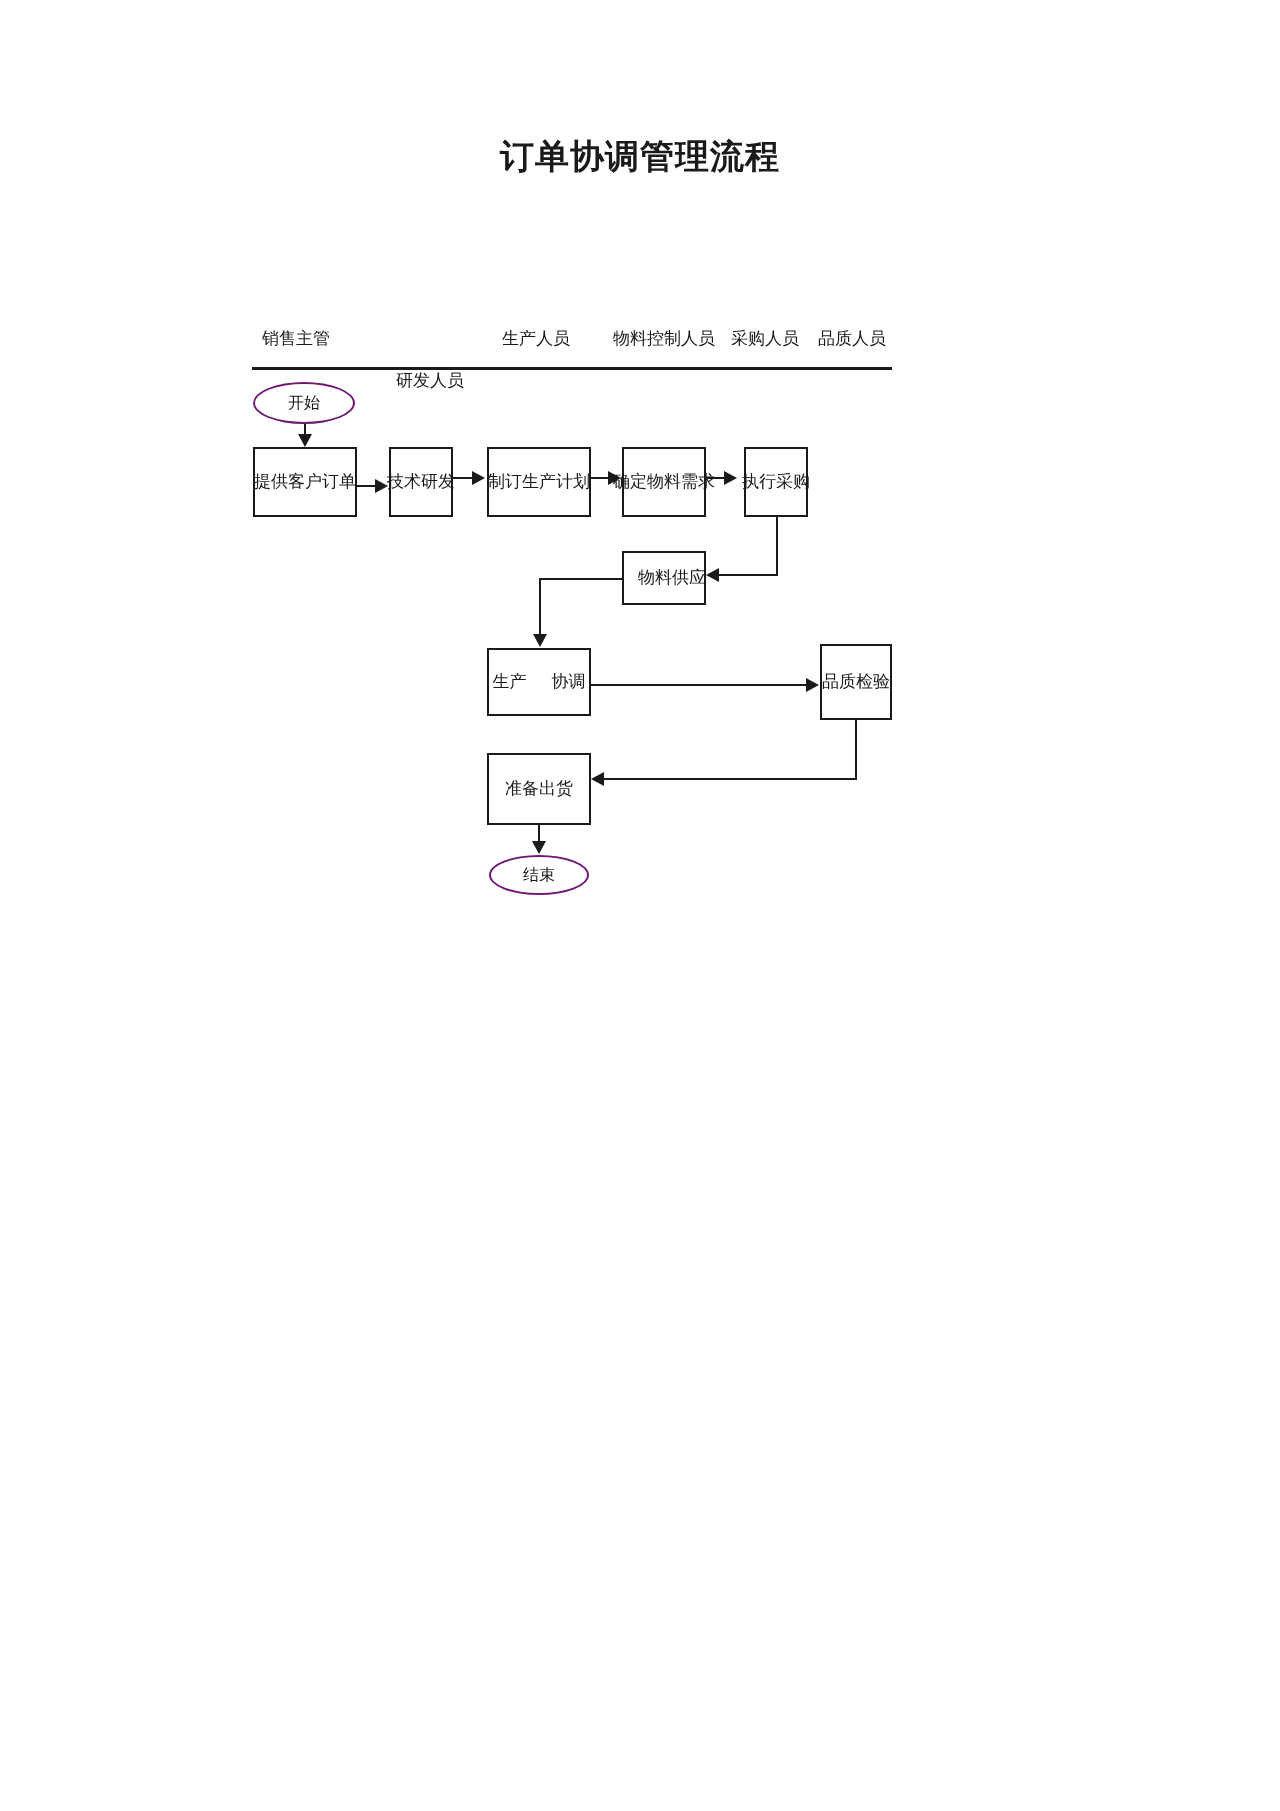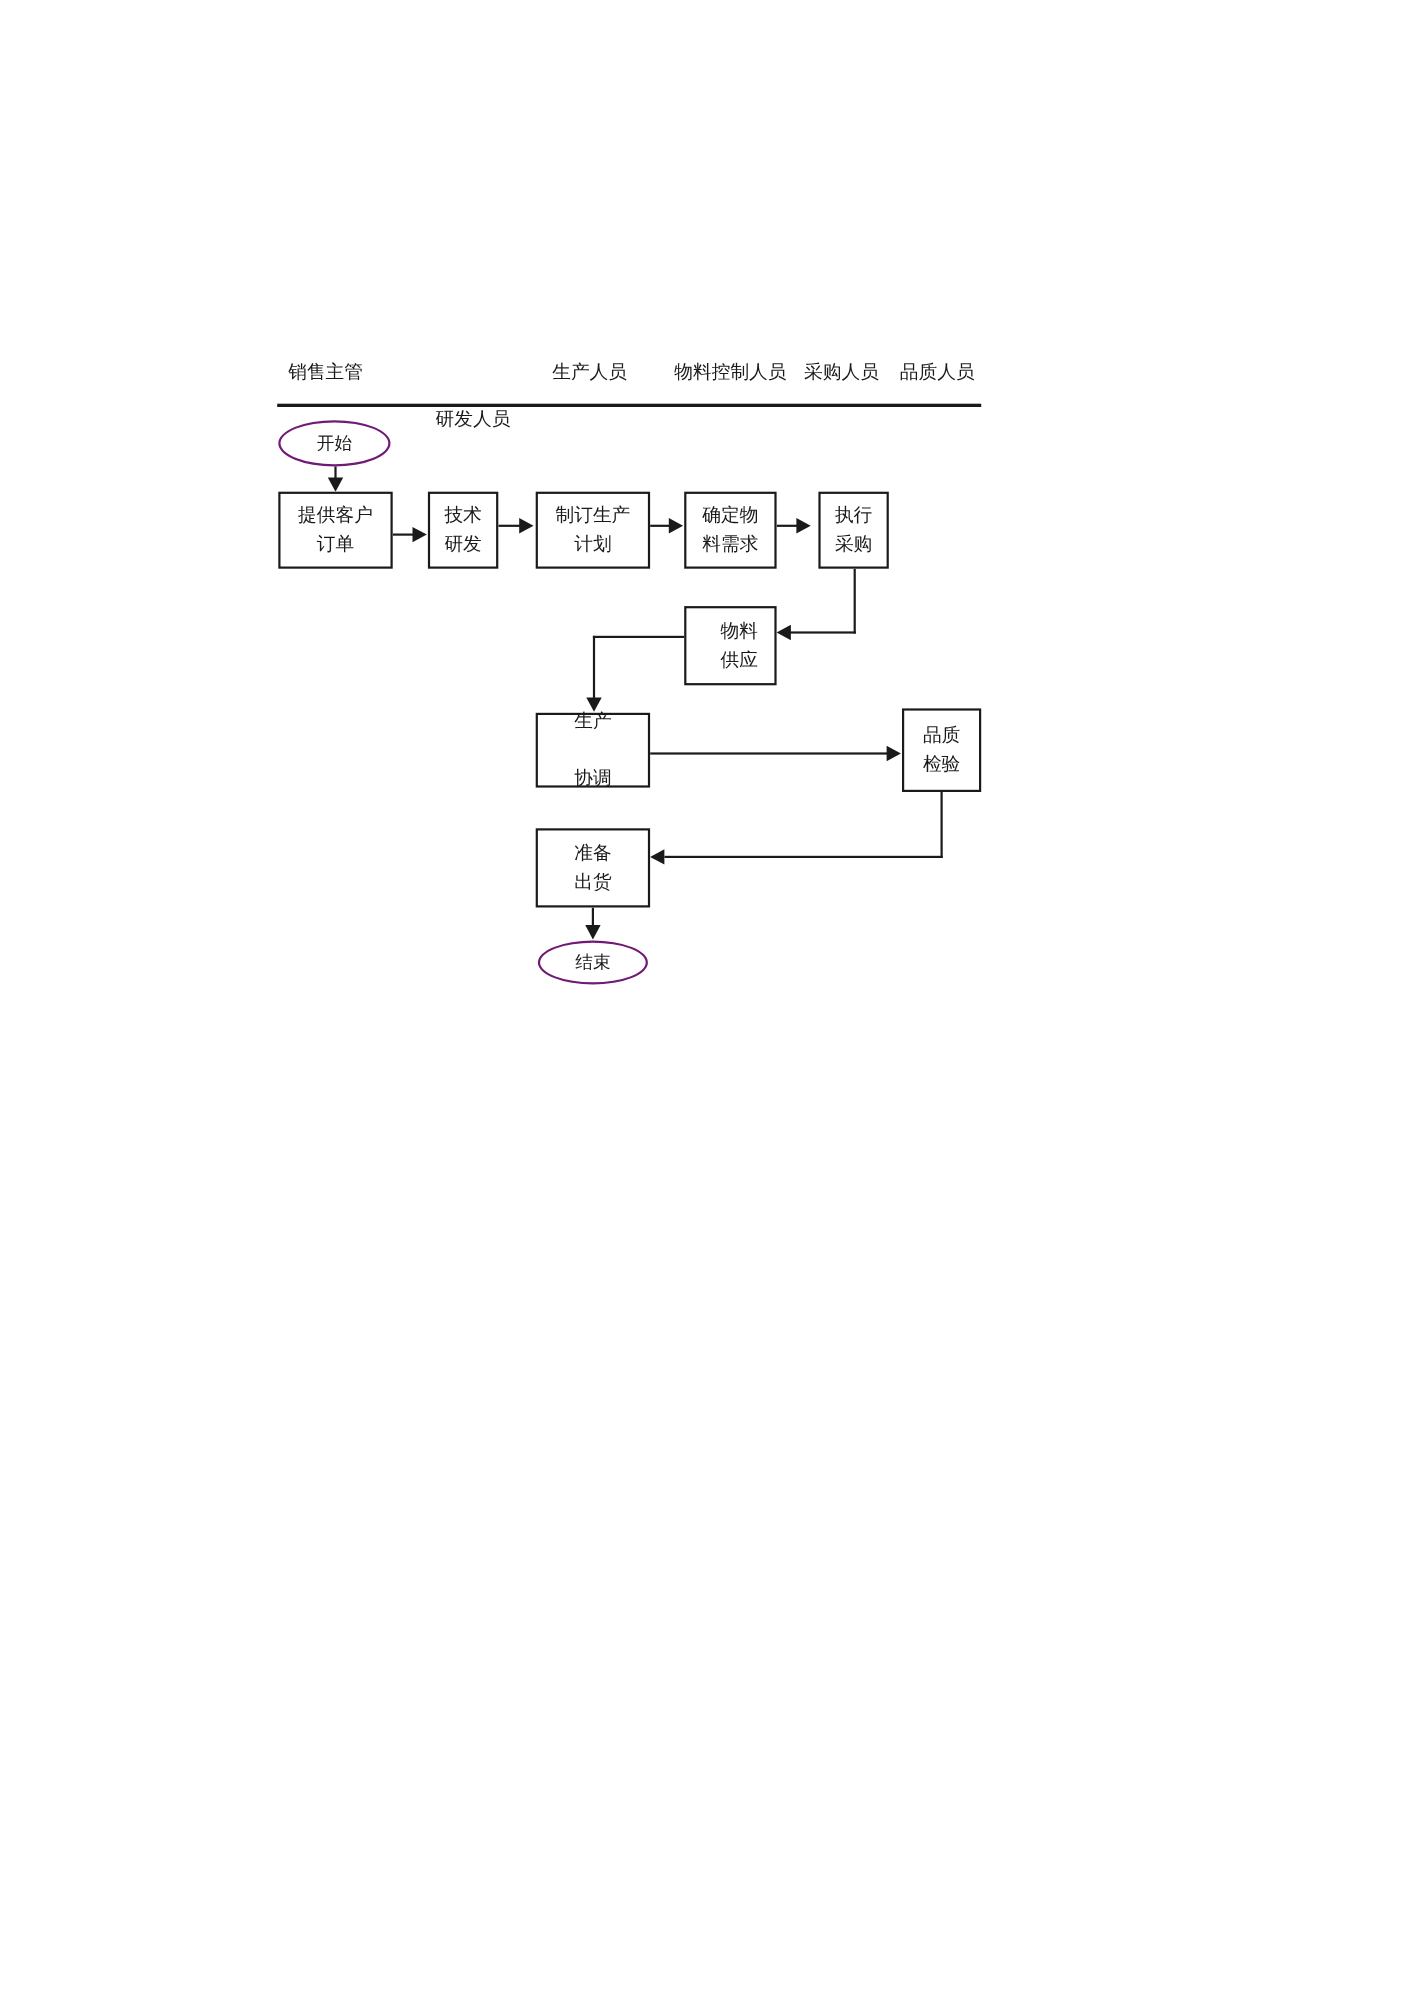--- a/index.html
+++ b/index.html
@@ -46,21 +46,21 @@
     width: 640px;
     height: 3px;
     background: #1a1a1a;
   }
   .node {
     position: absolute;
     box-sizing: border-box;
     border: 2px solid #1a1a1a;
     background: #ffffff;
     display: flex;
-    flex-direction: column;
+    flex-direction: row;
     align-items: center;
     justify-content: center;
     font-size: 17px;
     line-height: 1.55;
     text-align: center;
     font-family: "Liberation Serif", "DejaVu Serif", serif;
     z-index: 3;
   }
   .node .ln { display: block; white-space: nowrap; }
   .terminal {
@@ -102,20 +102,21 @@
     border-left: 7px solid transparent;
     border-right: 7px solid transparent;
     border-top: 13px solid #1a1a1a;
   }
 </style>
 </head>
 <body>
 
 <div id="page">
 
+  <div id="title">订单协调管理流程</div>
 
   <div class="lane-header" style="left:262px; top:327px;">销售主管</div>
   <div class="lane-header" style="left:396px; top:327px;margin-top:42px;">研发人员</div>
   <div class="lane-header" style="left:502px; top:327px;">生产人员</div>
   <div class="lane-header" style="left:613px; top:327px;">物料控制人员</div>
   <div class="lane-header" style="left:731px; top:327px;">采购人员</div>
   <div class="lane-header" style="left:818px; top:327px;">品质人员</div>
 
   <div id="header-rule"></div>
 
@@ -141,21 +142,21 @@
   <div class="node" style="left:622px; top:447px; width:84px; height:70px;">
     <span class="ln">确定物</span>
     <span class="ln">料需求</span>
   </div>
 
   <div class="node" style="left:744px; top:447px; width:64px; height:70px;">
     <span class="ln">执行</span>
     <span class="ln">采购</span>
   </div>
 
-  <div class="node" style="left:622px; top:551px; width:84px; height:72px;padding-left:16px;">
+  <div class="node" style="left:622px; top:551px; width:84px; height:54px;padding-left:16px;">
     <span class="ln">物料</span>
     <span class="ln">供应</span>
   </div>
 
   <div class="node" style="left:487px; top:648px; width:104px; height:68px;gap:25px;">
     <span class="ln">生产</span>
     <span class="ln">协调</span>
   </div>
 
   <div class="node" style="left:820px; top:644px; width:72px; height:76px;">

